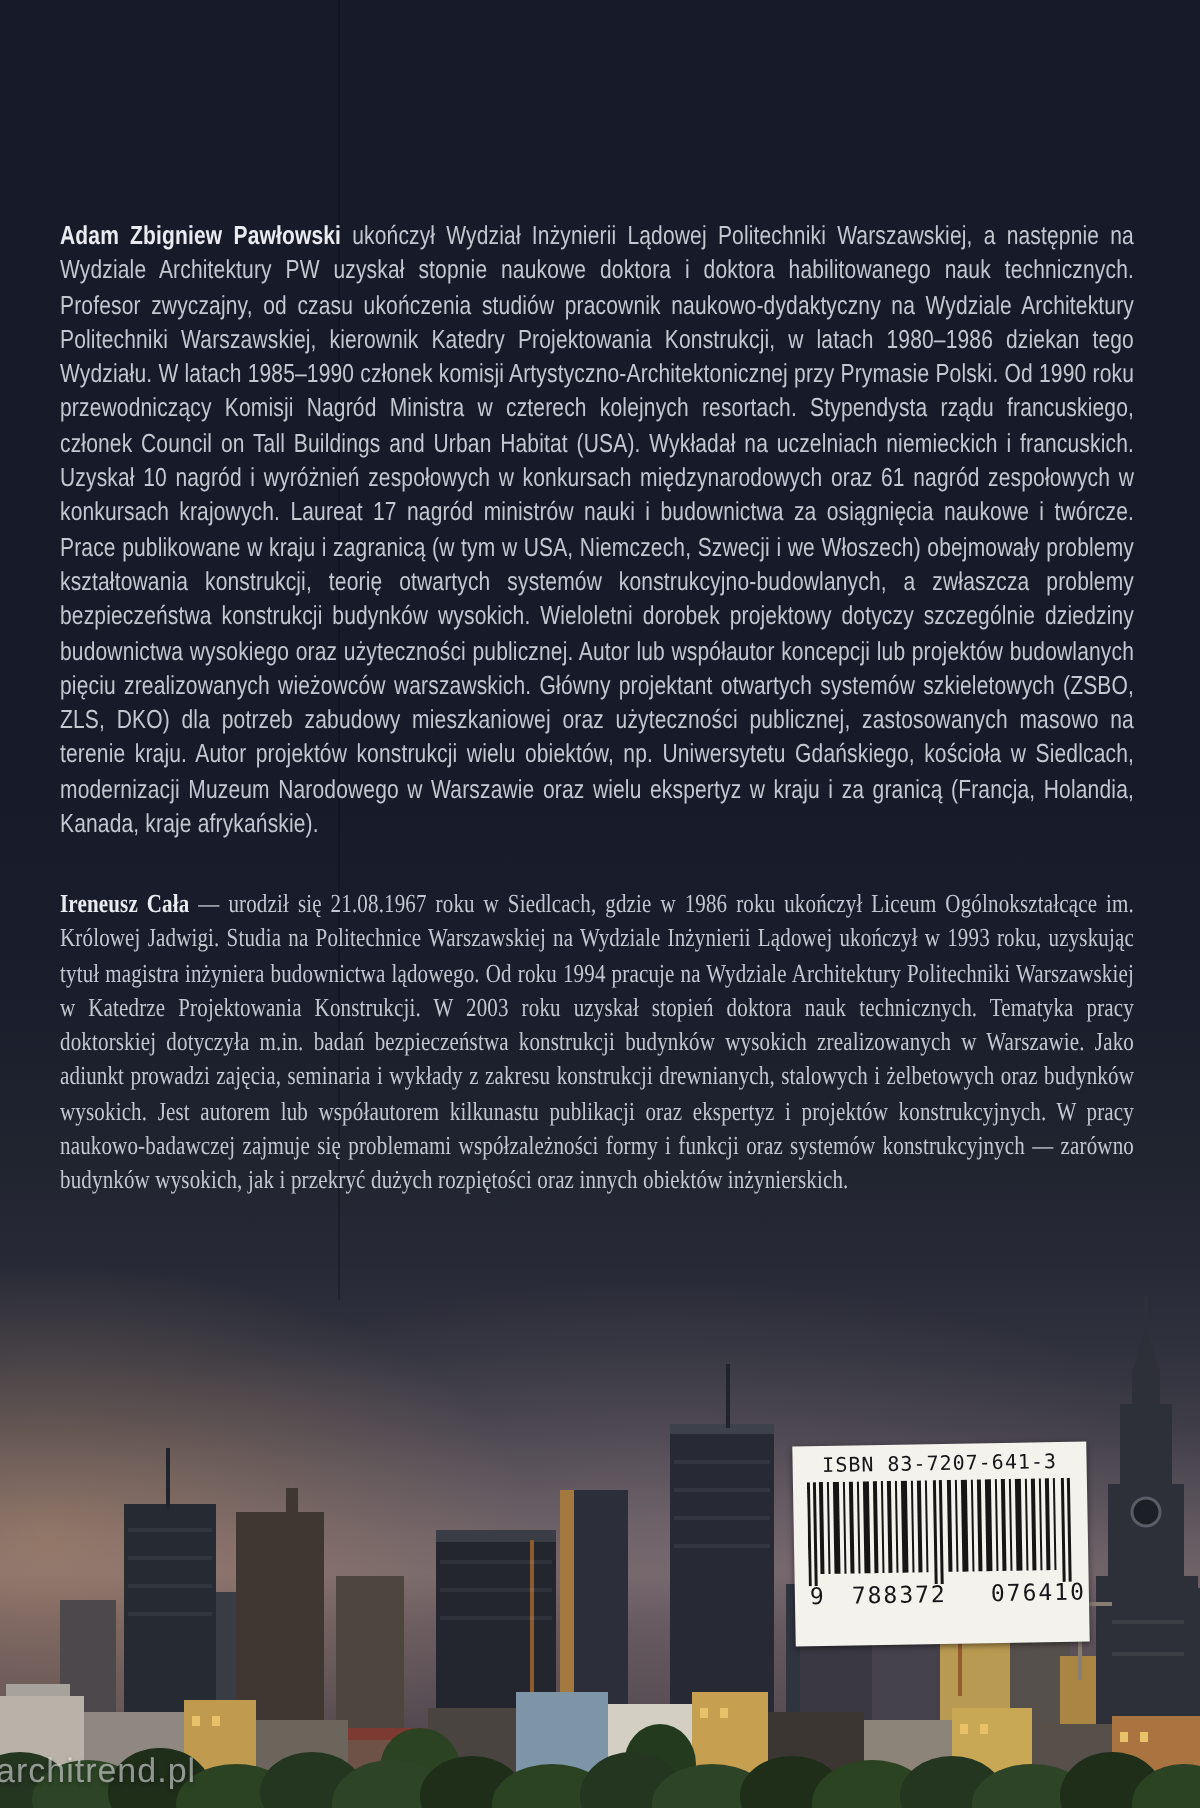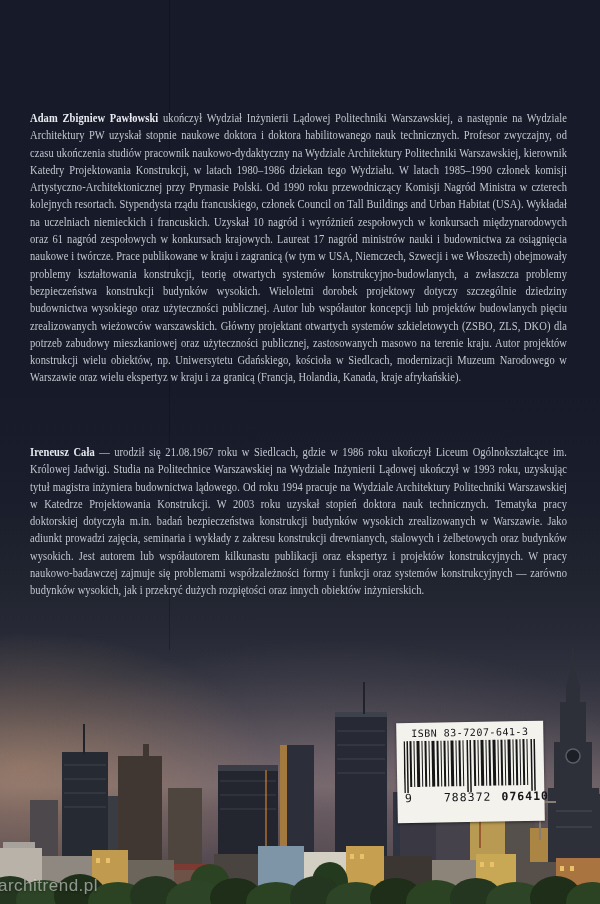--- a/index.html
+++ b/index.html
@@ -20,43 +20,43 @@
   }
   .crease{position:absolute;left:169px;top:0;width:1px;height:650px;background:rgba(8,10,16,0.30);}
   
   .bio-block{position:absolute;left:30px;width:538px;}
   .bio-inner{
     width:665px;transform:scaleX(0.8075);transform-origin:0 0;
     font-size:13px;line-height:17.3px;text-align:justify;
     color:#c3c7d0;letter-spacing:0.1px;
   }
   .bio-inner strong{color:#e9ebf1;font-weight:bold;}
-  #bio1{top:109px;font-family:Liberation Serif, serif;}
+  #bio1{top:109px;}
   #bio2{top:443px;font-family:Liberation Serif, serif;}
   
   .skyline{position:absolute;left:0;top:640px;width:600px;height:264px;}
   
   .barcode-label{
     position:absolute;left:397px;top:722px;width:147px;height:100px;
     background:#f3f2ec;transform:rotate(-1deg);
     box-shadow:0 1px 3px rgba(0,0,0,0.5);
     display:flex;flex-direction:column;align-items:center;
   }
   .isbn-line{
     margin-top:5px;font-family:"DejaVu Sans Mono", monospace;
     font-size:10px;letter-spacing:0.5px;color:#15151a;white-space:nowrap;
   }
   .bars{margin-top:2px;}
   .ean-digits{
     width:136px;margin-top:-2px;display:flex;align-items:center;
     font-family:"DejaVu Sans Mono", monospace;font-size:11.5px;color:#15151a;
   }
   .ean-digits .d0{margin-left:2px;}
-  .ean-digits .d1{margin-left:32px;letter-spacing:1px;}
-  .ean-digits .d2{margin-left:10px;letter-spacing:1px;font-weight:bold;}
+  .ean-digits .d1{margin-left:14px;letter-spacing:1px;}
+  .ean-digits .d2{margin-left:22px;letter-spacing:1px;}
   
   .watermark{
     position:absolute;left:-2px;top:876px;
     font-size:17px;color:rgba(242,242,244,0.55);
     letter-spacing:0.5px;text-shadow:0 1px 2px rgba(0,0,0,0.35);
   }
 </style>
 </head>
 <body>
 

